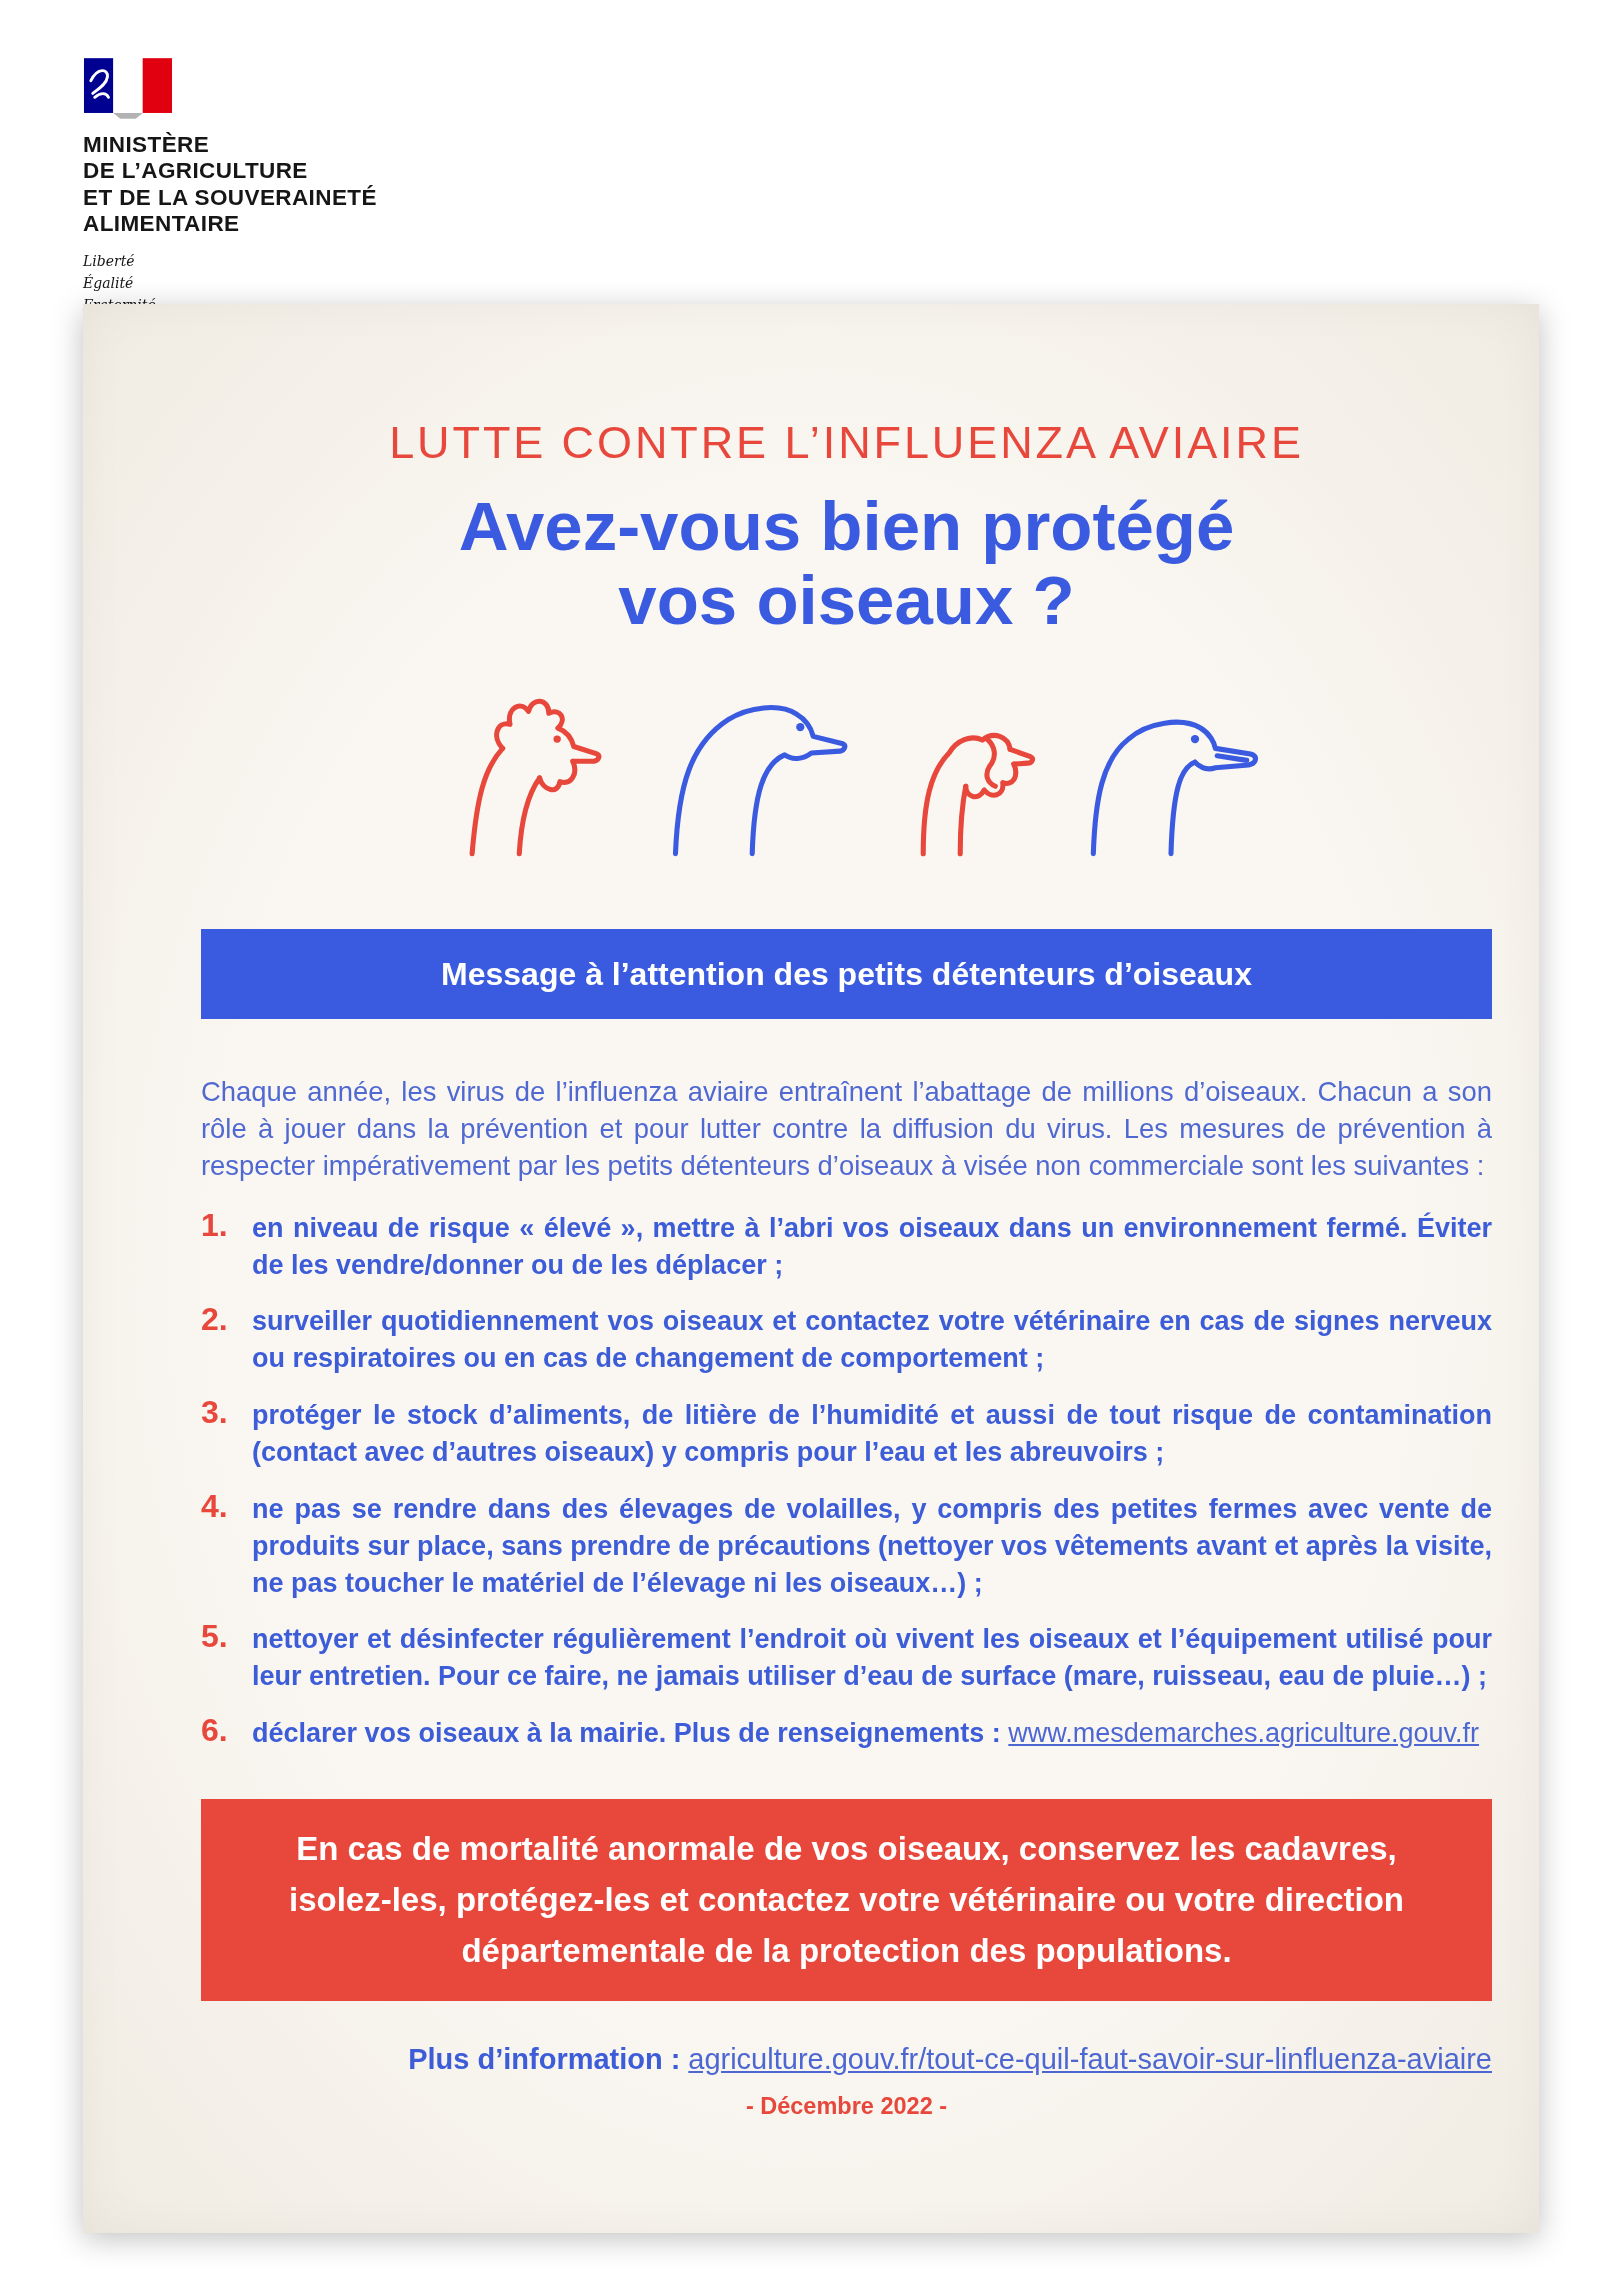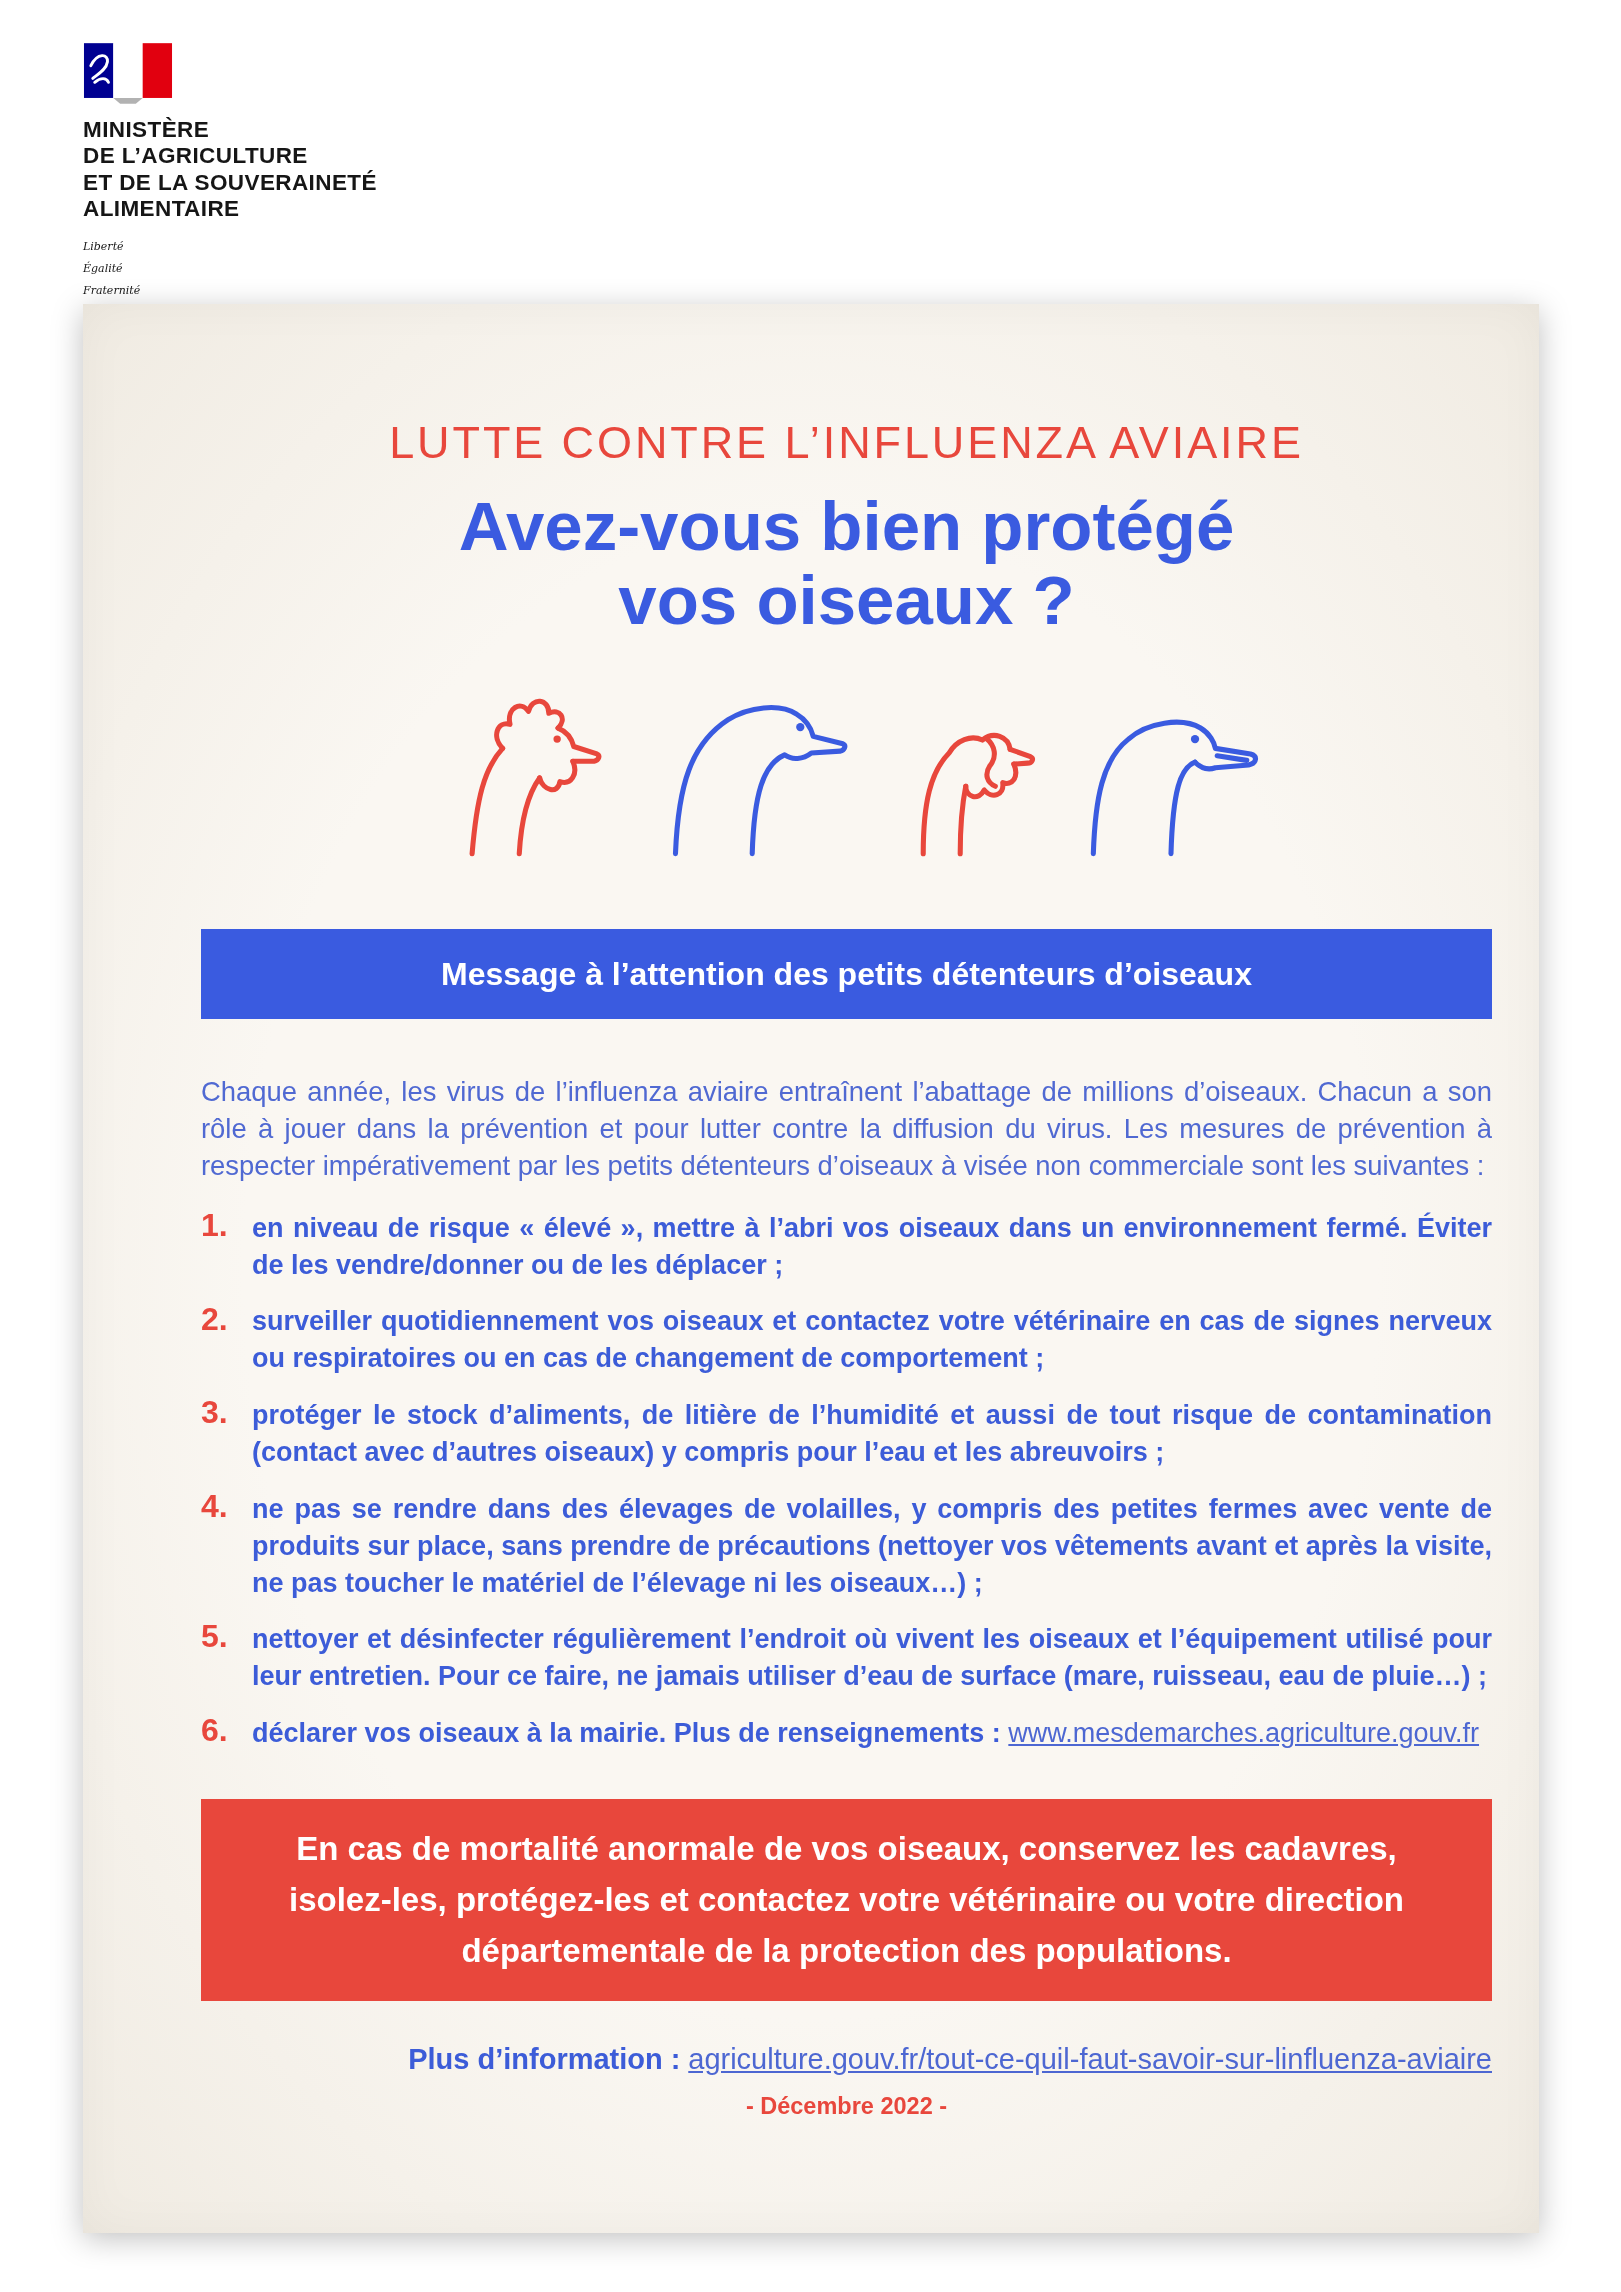--- a/index.html
+++ b/index.html
@@ -3,29 +3,29 @@
 <meta charset="utf-8">
 <style>
   * { margin:0; padding:0; box-sizing:border-box; }
   html,body { background:#ffffff; }
   body {
     width:1621px; height:2293px; position:relative; overflow:hidden;
     font-family:"Liberation Sans", sans-serif; color:#161616;
   }
 
   
-  .gov-logo { position:absolute; top:42px; left:83px; width:412px; }
+  .gov-logo { position:absolute; top:57px; left:83px; width:412px; }
   .flag { width:90px; height:63px; }
   .ministry-name {
     margin-top:11.8px; font-weight:bold; font-size:22.5px; line-height:26.5px;
     letter-spacing:0.4px; color:#161616;
   }
   .motto {
     margin-top:13.7px; font-family:"DejaVu Serif", serif; font-style:italic;
-    font-size:11px; line-height:21.6px; color:#161616;
+    font-size:14px; line-height:21.6px; color:#161616;
   }
 
   
   .poster-card {
     position:absolute; left:83px; top:304px; width:1456px; height:1929px;
     background:radial-gradient(ellipse at center, #faf7f2 55%, #f0ebe2 100%);
     box-shadow:0 5.9px 29px rgba(0,0,0,0.25), inset 0 0 49px rgba(0,0,0,0.04);
     padding:113px 47px 8px 118px;
   }
 

